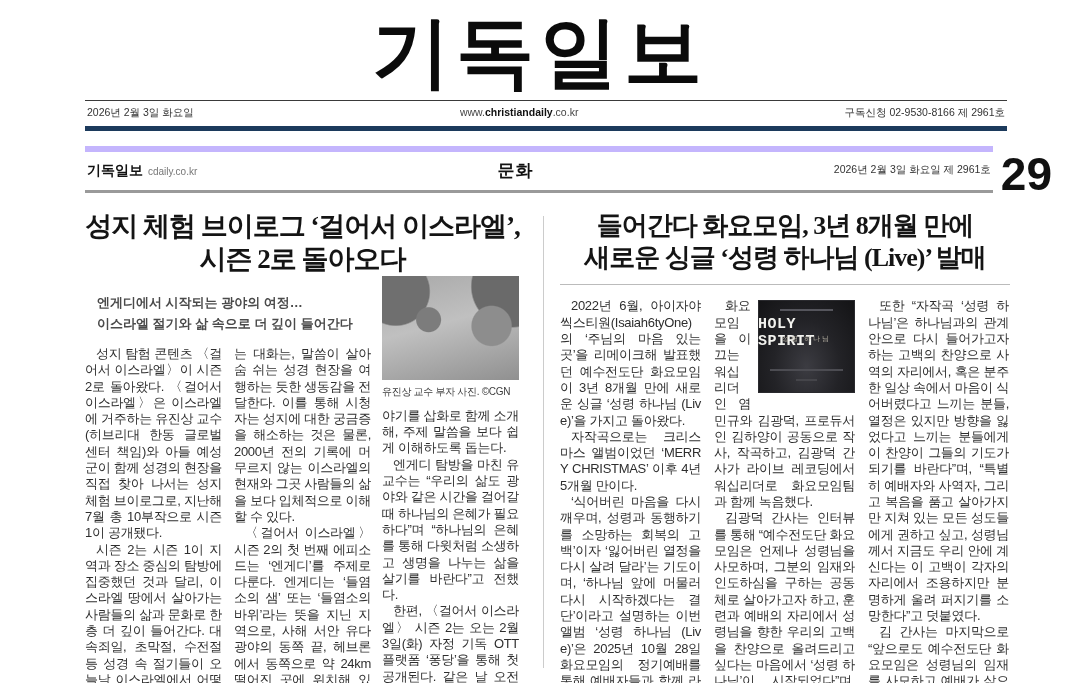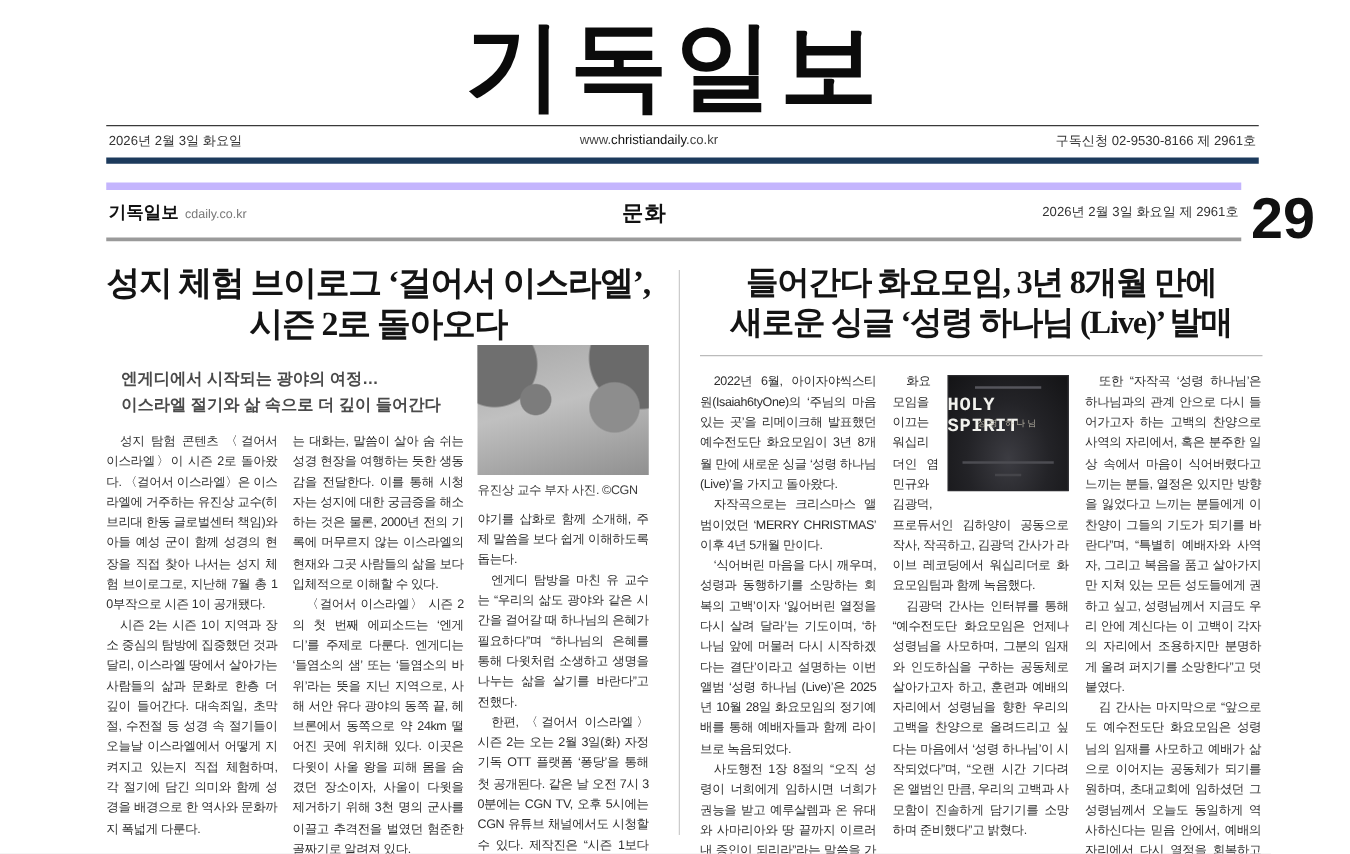--- a/index.html
+++ b/index.html
@@ -6,21 +6,21 @@
   .page{width:1080px;height:683px;background:#ffffff;position:relative;overflow:hidden;
         font-family:"Liberation Sans",sans-serif;color:#222;}
   
   .masthead{text-align:center;padding-top:12px;}
   .logo{font-size:78px;font-weight:900;letter-spacing:6px;color:#0b0b0b;line-height:1.05;
         font-family:"Liberation Sans",sans-serif;}
   .band{margin:0 73px 0 85px;}
   .info-bar{border-top:1px solid #3a3a3a;margin-top:6px;display:flex;
             justify-content:space-between;padding:5px 2px 6px 2px;font-size:10.5px;color:#333;}
   .info-center{color:#444;}
-  .info-center b{color:#111;font-weight:400;margin-top:24px;}
+  .info-center b{color:#111;font-weight:700;margin-top:24px;}
   .navy-bar{height:5px;background:#1c3a5c;}
   
   .sect-wrap{margin:15px 28px 0 85px;display:flex;align-items:flex-end;}
   .sect-box{flex:1;border-top:6px solid #c4b5fd;border-bottom:3px solid #9a9a9a;
             display:flex;align-items:center;justify-content:space-between;padding:7px 2px 8px 2px;}
   .paper-name{font-size:14px;font-weight:800;color:#111;}
   .paper-url{font-size:10px;color:#777;margin-left:5px;font-weight:400;}
   .sect-title{font-size:17px;font-weight:800;color:#111;letter-spacing:1px;}
   .edition{font-size:10.5px;color:#333;}
   .page-num{font-size:46px;font-weight:700;color:#111;line-height:0.8;margin-left:8px;
@@ -32,21 +32,21 @@
   .art-right{width:450px;}
   .headline{font-family:"Liberation Serif","DejaVu Serif",serif;font-weight:700;color:#141414;
             text-align:center;letter-spacing:-1px;}
   .headline .hl{display:block;line-height:1.22;}
   .art-left .headline{font-size:27px;}
   .art-right .headline{font-size:26px;}
   .rule-right{border-top:1px solid #bbbbbb;margin-top:11px;}
   .subhead{font-size:13px;font-weight:700;color:#4a4a4a;line-height:1.62;margin:16px 0 12px 12px;}
   .subhead span{display:block;}
   
-  .para{margin:0;font-size:10px;line-height:16.3px;color:#2e2e2e;text-align:justify;
+  .para{margin:0;font-size:13px;line-height:16.3px;color:#2e2e2e;text-align:justify;
         word-break:break-all;letter-spacing:-0.3px;}
   .para.ind{text-indent:11px;}
   .left-body{display:flex;margin-top:0;}
   .left-main{width:286px;}
   .twocol{display:flex;gap:12px;}
   .col{width:137px;}
   .left-third{width:137px;margin-left:11px;}
   .photo{width:137px;height:104px;border:0;
          background:
            radial-gradient(circle at 80% 48%, #8d8d8d 0 16%, rgba(0,0,0,0) 17%),

